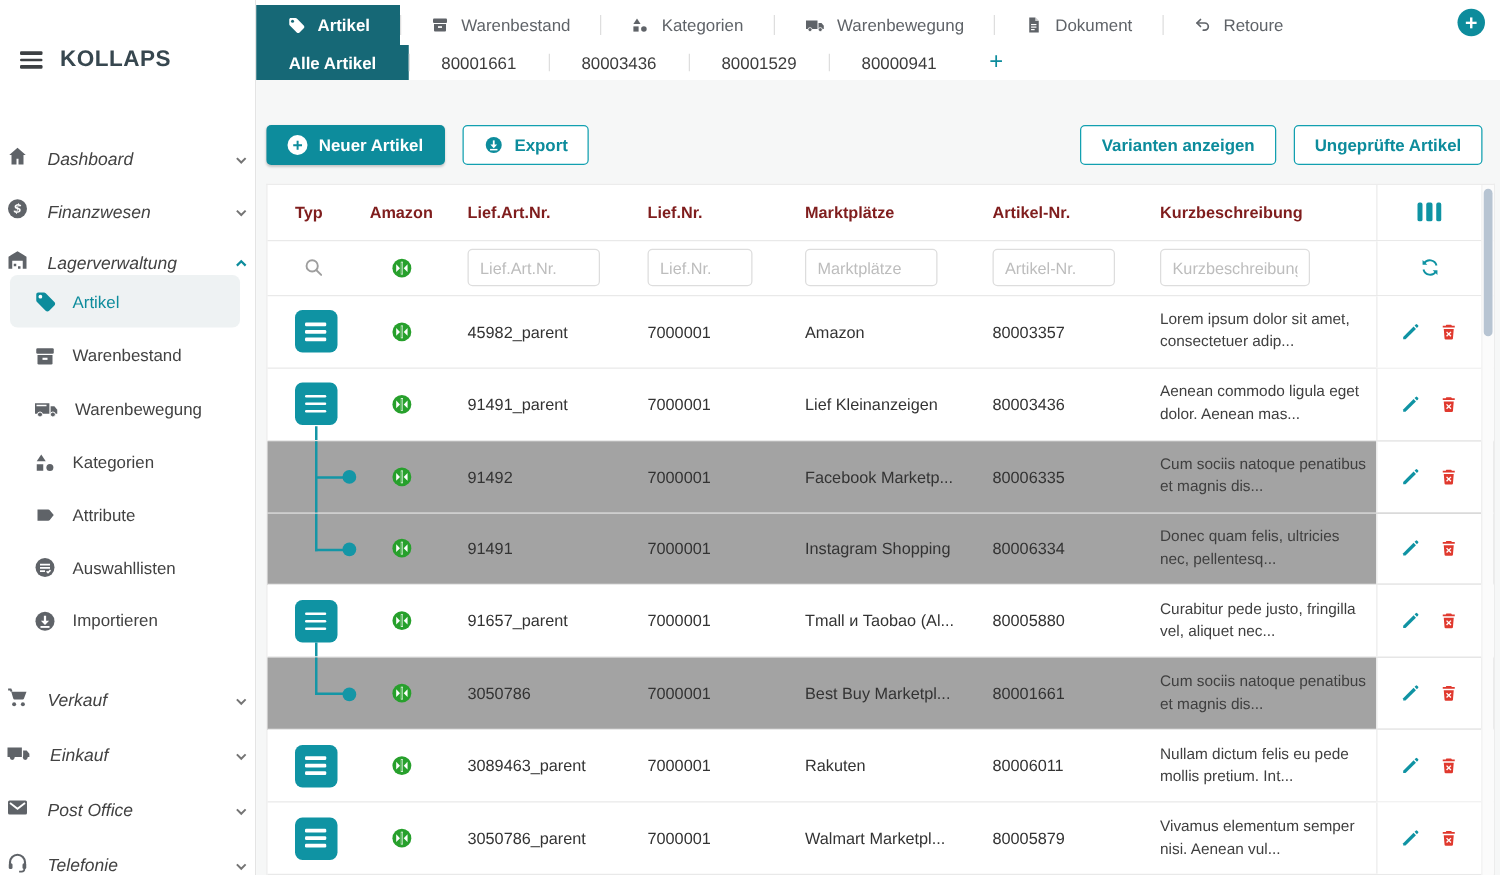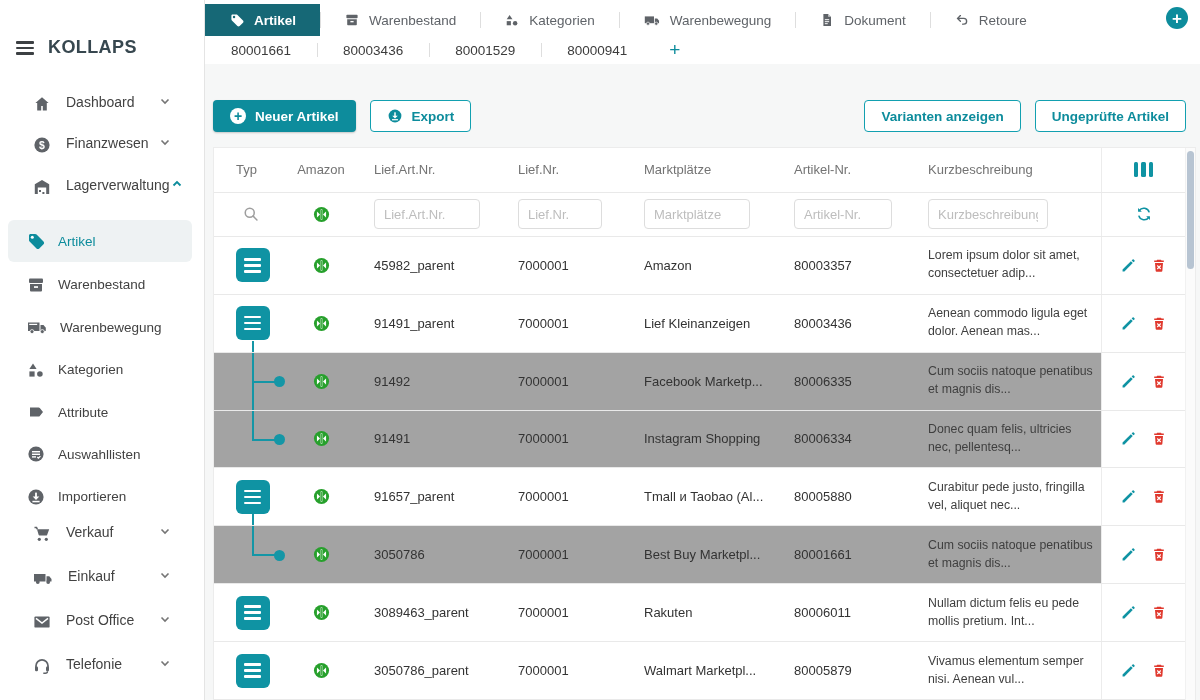--- a/index.html
+++ b/index.html
@@ -7,21 +7,21 @@
     font-family:"Liberation Sans", sans-serif; background:#fff; color:#333; }
   body { display:flex; }
 
   
   .sidebar { width:205px; min-width:205px; background:#fff; border-right:1px solid #e4e4e4;
     display:flex; flex-direction:column; padding-top:30px; }
   .logo-row { display:flex; align-items:center; gap:14px; padding:0 16px; height:38px; }
   .logo-title { font-size:18px; font-weight:bold; color:#37474f; letter-spacing:.4px; }
   .burger { display:flex; flex-direction:column; gap:3px; cursor:pointer; }
   .burger span { display:block; width:18px; height:2.6px; background:#3c4043; border-radius:1px; }
-  .nav-item { display:flex; align-items:flex-start; height:44px; padding:0 32px; cursor:pointer; position:relative; }
+  .nav-item { display:flex; align-items:flex-end; height:44px; padding:0 4px; cursor:pointer; position:relative;font-style:italic; }
   .nav-item .lbl { margin-left:14px; font-size:14px; color:#424242; }
   .nav-item .chev { margin-left:auto; }
   .sub-item { display:flex; align-items:center; height:45px; padding:0 16px 0 26px; cursor:pointer; }
   .sub-item .lbl { margin-left:12px; font-size:13.5px; color:#424242; }
   .sub-item.active { background:#eef2f3; border-radius:6px; margin:2px 12px 2px 8px; height:44px; padding-left:18px; }
   .sub-item.active .lbl { color:#0d8c9c; }
   .bottom-group { margin-top:6px; }
   .ic { display:inline-flex; align-items:center; justify-content:center; }
 
   
@@ -64,21 +64,21 @@
   .c { flex-shrink:0; padding-left:20px; font-size:13px; }
   .c-typ { width:74px; padding-left:22px; display:flex; align-items:center; }
   .c-aktiv { width:66px; padding-left:0; display:flex; justify-content:center; align-items:center; }
   .c-lan { width:144px; }
   .c-ln { width:126px; }
   .c-mp { width:150px; }
   .c-an { width:134px; }
   .c-kb { width:193px; }
   .c-act { flex:1; padding-left:0; display:flex; align-items:center; justify-content:center; gap:14px;
     align-self:stretch; border-left:1px solid #ececec; background:#fff; margin-right:10px; }
-  .thead .c { font-weight:normal; color:#737373; }
+  .thead .c { font-weight:bold; color:#7f1d1d; }
   .tfilter input { height:30px; border:1.5px solid #ddd; border-radius:4px; padding:0 9px;
     font-size:13px; color:#555; width:106px; outline:none; font-family:inherit; background:#fff; }
   .tfilter input::placeholder { color:#bdbdbd; }
   .tfilter .c-ln input { width:84px; }
   .tfilter .c-an input { width:98px; }
   .tfilter .c-kb input { width:120px; }
   .tdata.shaded { background:#a3a3a3; }
   .tdata .c-kb { font-size:12.3px; line-height:1.45; color:#3f3f3f; padding-right:8px; }
   .list-badge { width:34px; height:34px; border-radius:6px; background:#0f93a3;
     display:flex; flex-direction:column; justify-content:center; gap:3.4px; padding-left:8px; cursor:pointer; position:relative; z-index:2; }
@@ -369,20 +369,23 @@
           </svg>
       </span>
       <span>Retoure</span>
     </div>
     <div class="tab-add">
         <span>+</span>
       </div>
   </div>
 
   <div class="subtabbar">
+    <div class="subtab active">
+        <span>Alle Artikel</span>
+      </div>
     <div class="subtab">
         <span>80001661</span>
       </div>
     <div class="subtab">
         <span>80003436</span>
       </div>
     <div class="subtab">
         <span>80001529</span>
       </div>
     <div class="subtab">

